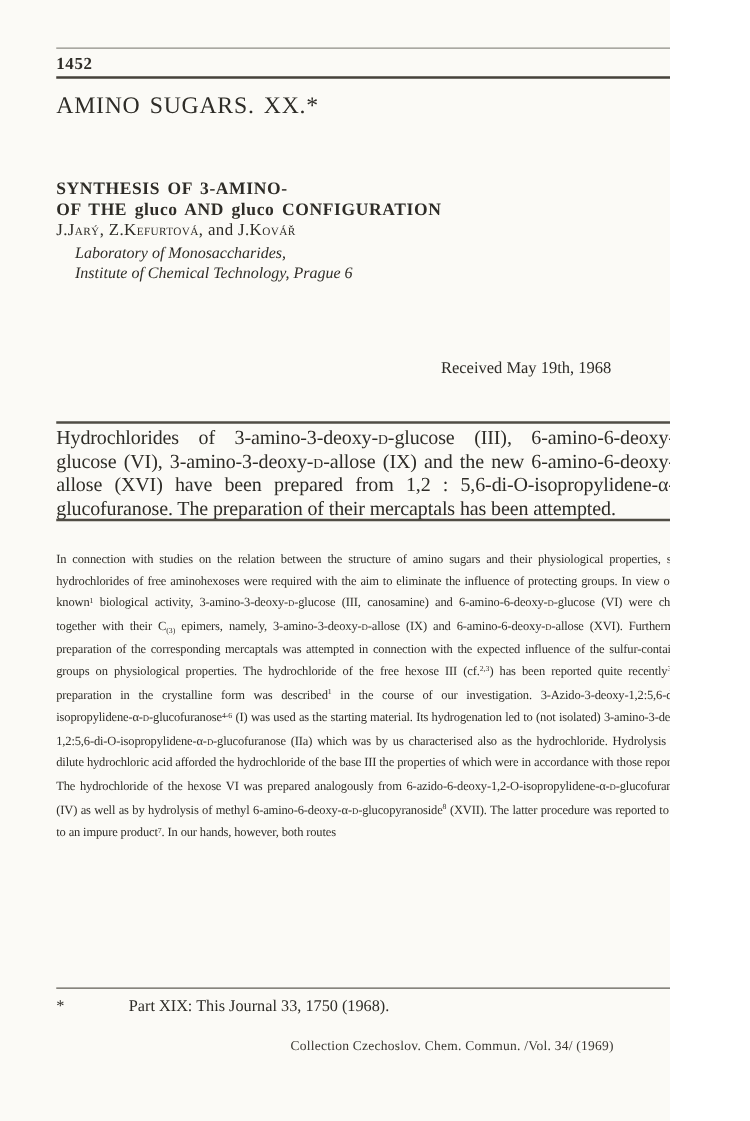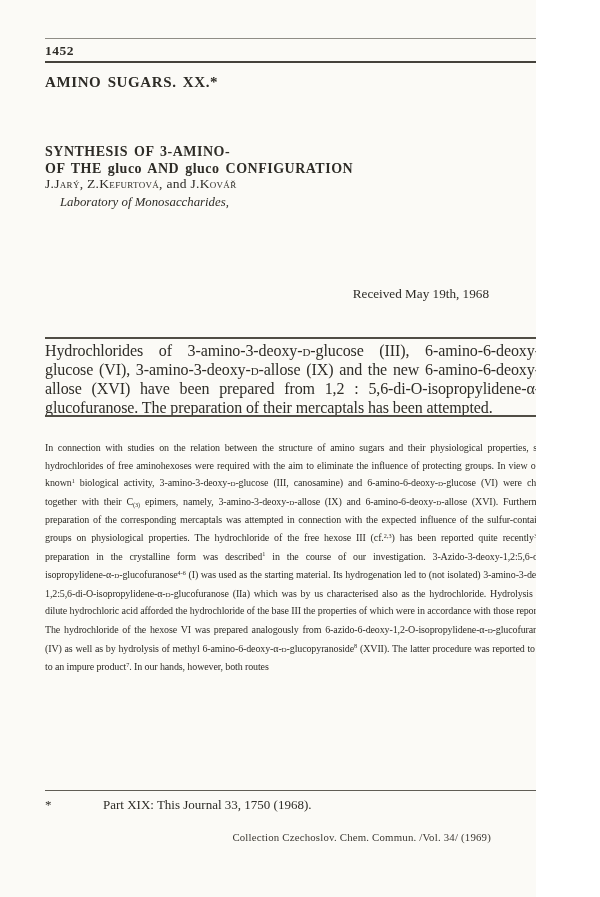--- a/index.html
+++ b/index.html
@@ -12,21 +12,21 @@
   }
   .abs { position:absolute; }
   .rule { position:absolute; left:45px; width:508px; }
   .rule-thin   { height:1px; background:var(--rule-light); }
   .rule-thick  { height:2px; background:var(--rule-dark); }
   .rule-mid    { height:1.5px; background:#504d45; }
   .rule-fine   { height:1px; background:#605d55; }
 
   .pageno { left:45px; top:43px; font-size:13.5px; font-weight:bold; letter-spacing:.5px; }
 
-  .series-title { left:45px; top:74px; font-size:15px; font-weight:bold; letter-spacing:.6px; word-spacing:2px; }
+  .series-title { left:45px; top:74px; font-size:19px; font-weight:normal; letter-spacing:.6px; word-spacing:2px; }
   .paper-title  { left:45px; top:96px; font-size:14px; font-weight:bold; letter-spacing:.5px; word-spacing:2px; line-height:17.3px;margin-top:47px; }
 
   .authors { left:45px; top:176px; font-size:13.5px; letter-spacing:.3px; }
   .affiliation { left:60px; top:195px; font-style:italic; font-size:12.8px; line-height:15.6px; }
 
   .received { right:47px; top:286px; font-size:13.2px; }
 
   .abstract {
     left:45px; top:341px; width:508px;
     font-size:16px; line-height:19px; text-align:justify; letter-spacing:-.1px;
@@ -61,20 +61,21 @@
 
   <div class="abs paper-title">
     <div>SYNTHESIS OF 3-AMINO-</div>
     <div>OF THE <span class="rt-i">gluco</span> AND <span class="rt-i">gluco</span> CONFIGURATION</div>
   </div>
 
   <div class="abs authors">J.<span class="rt-sc">Jarý</span>, Z.<span class="rt-sc">Kefurtová</span>, and J.<span class="rt-sc">Kovář</span></div>
 
   <div class="abs affiliation">
     <div>Laboratory of Monosaccharides,</div>
+    <div>Institute of Chemical Technology, Prague 6</div>
   </div>
 
   <div class="abs received">Received May 19th, 1968</div>
 
   <div class="rule rule-mid" style="top:337px"></div>
   <p class="abs abstract">Hydrochlorides of 3-amino-3-deoxy-<span class="rt-sc">d</span>-glucose (<span class="rt-i">III</span>), 6-amino-6-deoxy-<span class="rt-sc">d</span>-glucose (<span class="rt-i">VI</span>), 3-amino-3-deoxy-<span class="rt-sc">d</span>-allose (<span class="rt-i">IX</span>) and the new 6-amino-6-deoxy-<span class="rt-sc">d</span>-allose (<span class="rt-i">XVI</span>) have been prepared from 1,2 : 5,6-di-O-isopropylidene-α-<span class="rt-sc">d</span>-glucofuranose. The preparation of their mercaptals has been attempted.</p>
   <div class="rule rule-mid" style="top:415px"></div>
 
   <p class="abs bodytext">In connection with studies on the relation between the structure of amino sugars and their physiological properties, some hydrochlorides of free aminohexoses were required with the aim to eliminate the influence of protecting groups. In view of the known<span class="rt-sup">1</span> biological activity, 3-amino-3-deoxy-<span class="rt-sc">d</span>-glucose (<span class="rt-i">III</span>, canosamine) and 6-amino-6-deoxy-<span class="rt-sc">d</span>-glucose (<span class="rt-i">VI</span>) were chosen together with their C<span class="rt-sub">(3)</span> epimers, namely, 3-amino-3-deoxy-<span class="rt-sc">d</span>-allose (<span class="rt-i">IX</span>) and 6-amino-6-deoxy-<span class="rt-sc">d</span>-allose (<span class="rt-i">XVI</span>). Furthermore, preparation of the corresponding mercaptals was attempted in connection with the expected influence of the sulfur-containing groups on physiological properties. The hydrochloride of the free hexose <span class="rt-i">III</span> (<span class="rt-i">cf.</span><span class="rt-sup">2,3</span>) has been reported quite recently<span class="rt-sup">3</span>. Its preparation in the crystalline form was described<span class="rt-sup">1</span> in the course of our investigation. 3-Azido-3-deoxy-1,2:5,6-di-O-isopropylidene-α-<span class="rt-sc">d</span>-glucofuranose<span class="rt-sup">4-6</span> (<span class="rt-i">I</span>) was used as the starting material. Its hydrogenation led to (not isolated) 3-amino-3-deoxy-1,2:5,6-di-O-isopropylidene-α-<span class="rt-sc">d</span>-glucofuranose (<span class="rt-i">IIa</span>) which was by us characterised also as the hydrochloride. Hydrolysis with dilute hydrochloric acid afforded the hydrochloride of the base <span class="rt-i">III</span> the properties of which were in accordance with those reported<span class="rt-sup">1</span>. The hydrochloride of the hexose <span class="rt-i">VI</span> was prepared analogously from 6-azido-6-deoxy-1,2-O-isopropylidene-α-<span class="rt-sc">d</span>-glucofuranose<span class="rt-sup">7</span> (<span class="rt-i">IV</span>) as well as by hydrolysis of methyl 6-amino-6-deoxy-α-<span class="rt-sc">d</span>-glucopyranoside<span class="rt-sup">8</span> (<span class="rt-i">XVII</span>). The latter procedure was reported to lead to an impure product<span class="rt-sup">7</span>. In our hands, however, both routes</p>
 

